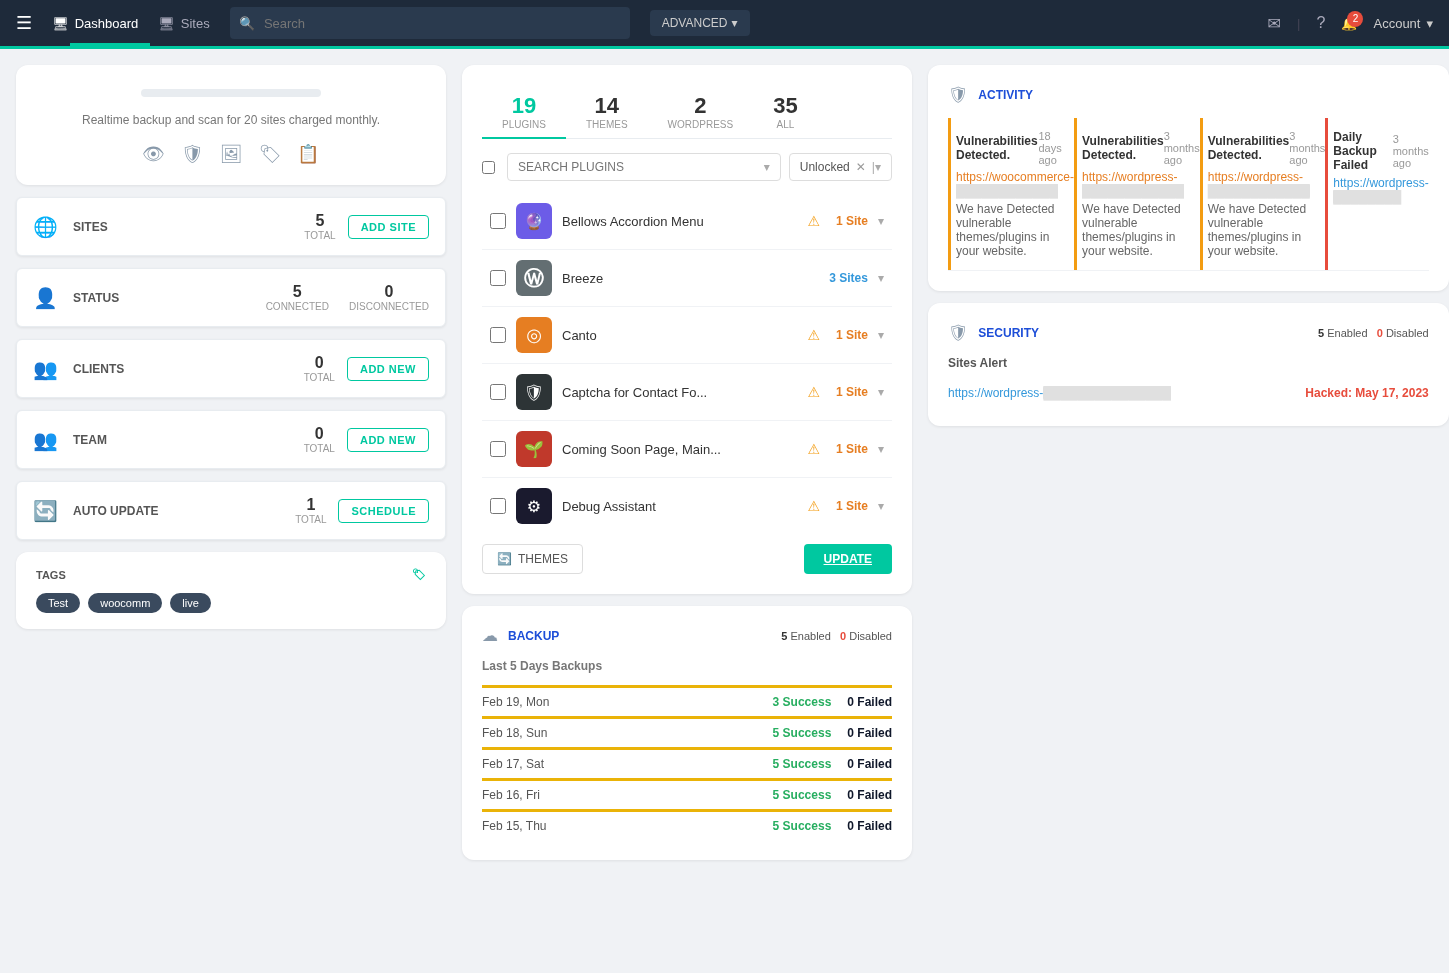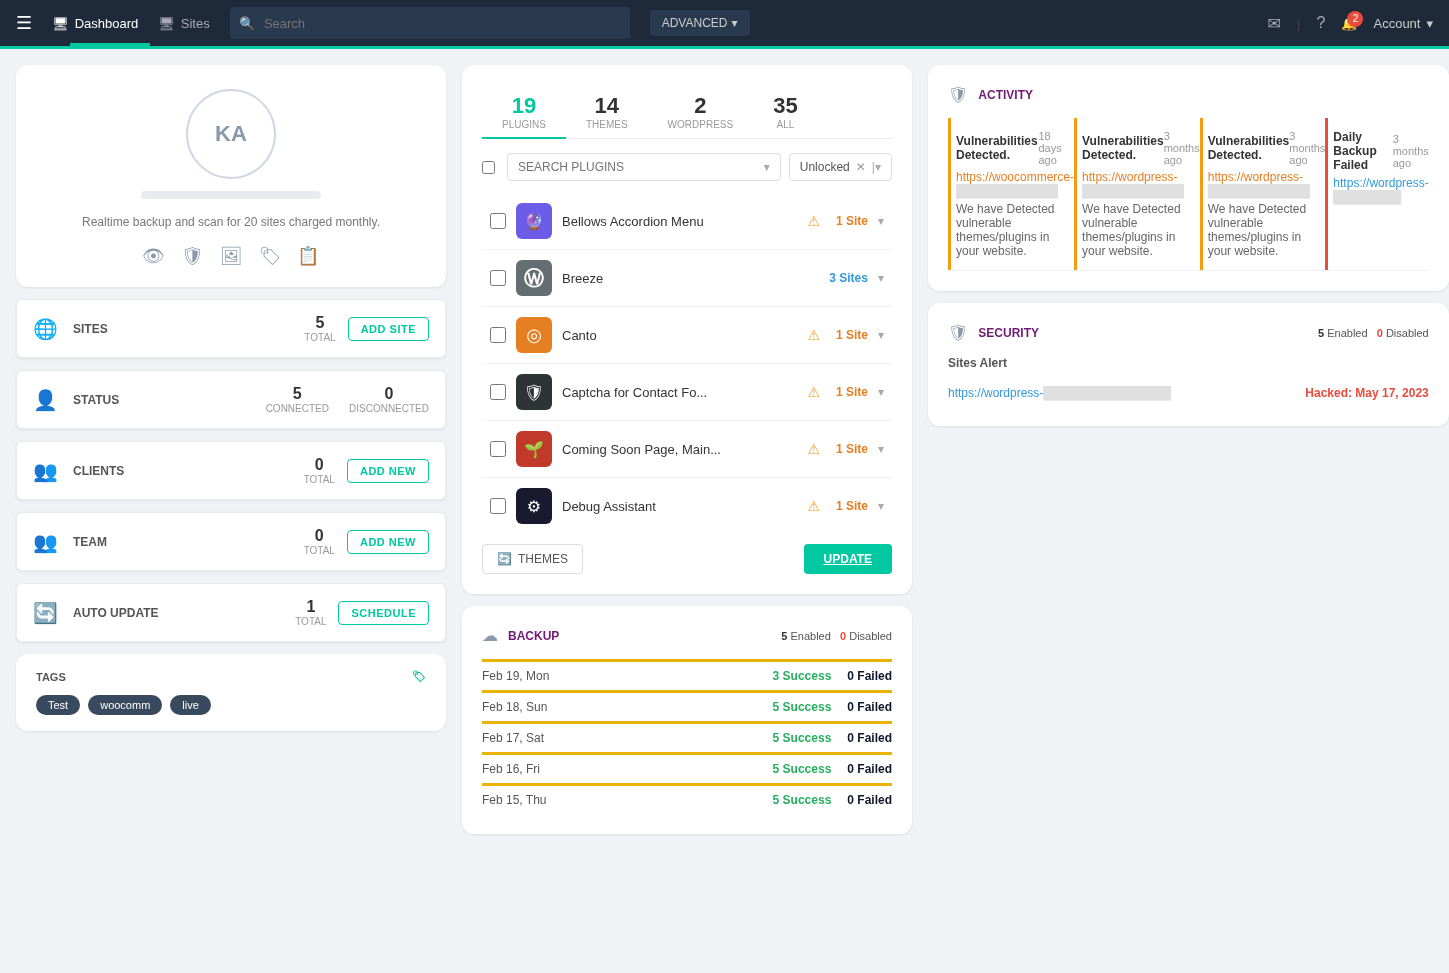--- a/index.html
+++ b/index.html
@@ -141,21 +141,21 @@
     }
     .update-btn {
       background: #00c8a0; color: #fff; border: none; border-radius: 4px;
       padding: 7px 20px; font-size: 12px; font-weight: 600; cursor: pointer; text-decoration: underline;
     }
 
     
     .backup-card { }
     .card-header { display: flex; align-items: center; gap: 10px; margin-bottom: 14px; }
     .card-header-icon { color: #8899aa; font-size: 16px; }
-    .card-header-title { font-size: 12px; font-weight: 700; text-transform: uppercase; color: #701a75; flex: 1; }
+    .card-header-title { font-size: 12px; font-weight: 700; text-transform: uppercase; color: #1d4ed8; flex: 1; }
     .enabled-badge { font-size: 11px; color: #555; }
     .enabled-num { font-weight: 700; color: #333; }
     .disabled-num { font-weight: 700; color: #e74c3c; }
 
     .backup-subtitle { font-size: 12px; color: #777; margin-bottom: 12px; font-weight: 600; }
     .backup-row { display: flex; align-items: flex-start; padding: 7px 0; border-top: 3px solid #eab308; }
     .backup-date { flex: 1; font-size: 12px; color: #555; }
     .success-count { color: #27ae60; font-size: 12px; font-weight: 600; margin-right: 16px; }
     .failed-count { color: #0f172a; font-size: 12px; font-weight: 600; }
 
@@ -234,23 +234,20 @@
     </div>
   </div>
 </nav>
 <div class="loading-bar"></div>
 
 <div class="main-layout">
 
   <div class="left-panel">
 
     <div class="card profile-card">
-      <div class="avatar-circle">
-        <span>KA</span>
-      </div>
       <div class="profile-bar"></div>
       <p class="profile-desc">Realtime backup and scan for 20 sites charged monthly.</p>
       <div class="profile-icons">
         <span class="profile-icon">👁</span>
         <span class="profile-icon">🛡</span>
         <span class="profile-icon">🖼</span>
         <span class="profile-icon">🏷</span>
         <span class="profile-icon">📋</span>
       </div>
     </div>
@@ -439,20 +436,21 @@
         <span class="card-header-icon">☁</span>
         <span class="card-header-title">BACKUP</span>
         <span class="enabled-badge">
           <span class="enabled-num">5</span>
           <span>Enabled</span>
           &nbsp;
           <span class="disabled-num">0</span>
           <span>Disabled</span>
         </span>
       </div>
+      <div class="backup-subtitle">Last 5 Days Backups</div>
 
       <div class="backup-row">
         <span class="backup-date">Feb 19, Mon</span>
         <span class="success-count">3 Success</span>
         <span class="failed-count">0 Failed</span>
       </div>
       <div class="backup-row">
         <span class="backup-date">Feb 18, Sun</span>
         <span class="success-count">5 Success</span>
         <span class="failed-count">0 Failed</span>

